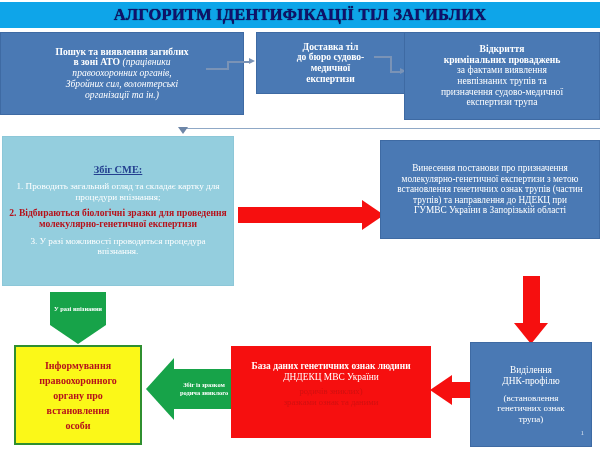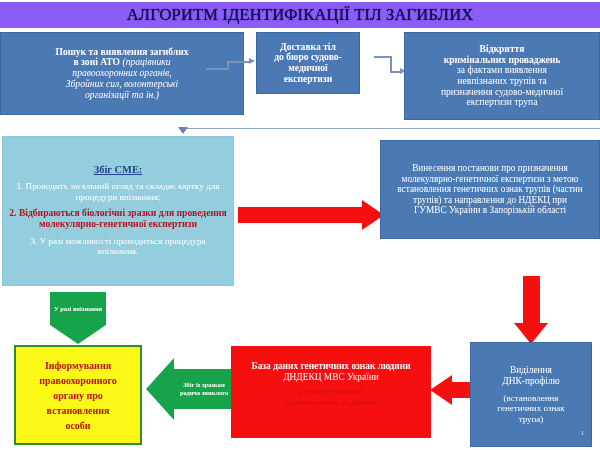--- a/index.html
+++ b/index.html
@@ -34,41 +34,41 @@
     text-align: center;
     line-height: 1.12;
   }
 
   
   .title-banner {
     left: 0px;
     top: 2px;
     width: 600px;
     height: 26px;
-    background: #8b5cf6;
+    background: #0ea5e9;
     color: #10106e;
-    font-weight: normal;
+    font-weight: bold;
     font-size: 16.5px;
     letter-spacing: 0.2px;
     text-shadow: 0 0 1px #000;
   }
 
   
   .topbox {
     background: #4a79b4;
     color: #ffffff;
     font-size: 9.6px;
     padding: 3px 5px;
     border: 1px solid #3e6aa3;
   }
   .topbox b { font-weight: bold; }
   .topbox i { font-style: italic; }
 
   #box-search { left: 0px;   top: 32px; width: 244px; height: 83px; }
-  #box-delivery { left: 256px; top: 32px; width: 104px; height: 62px; }
+  #box-delivery { left: 256px; top: 32px; width: 149px; height: 62px; }
   #box-criminal { left: 404px; top: 32px; width: 196px; height: 88px; }
 
   
   #box-sme {
     left: 2px;
     top: 136px;
     width: 232px;
     height: 150px;
     background: #94cede;
     color: #ffffff;

